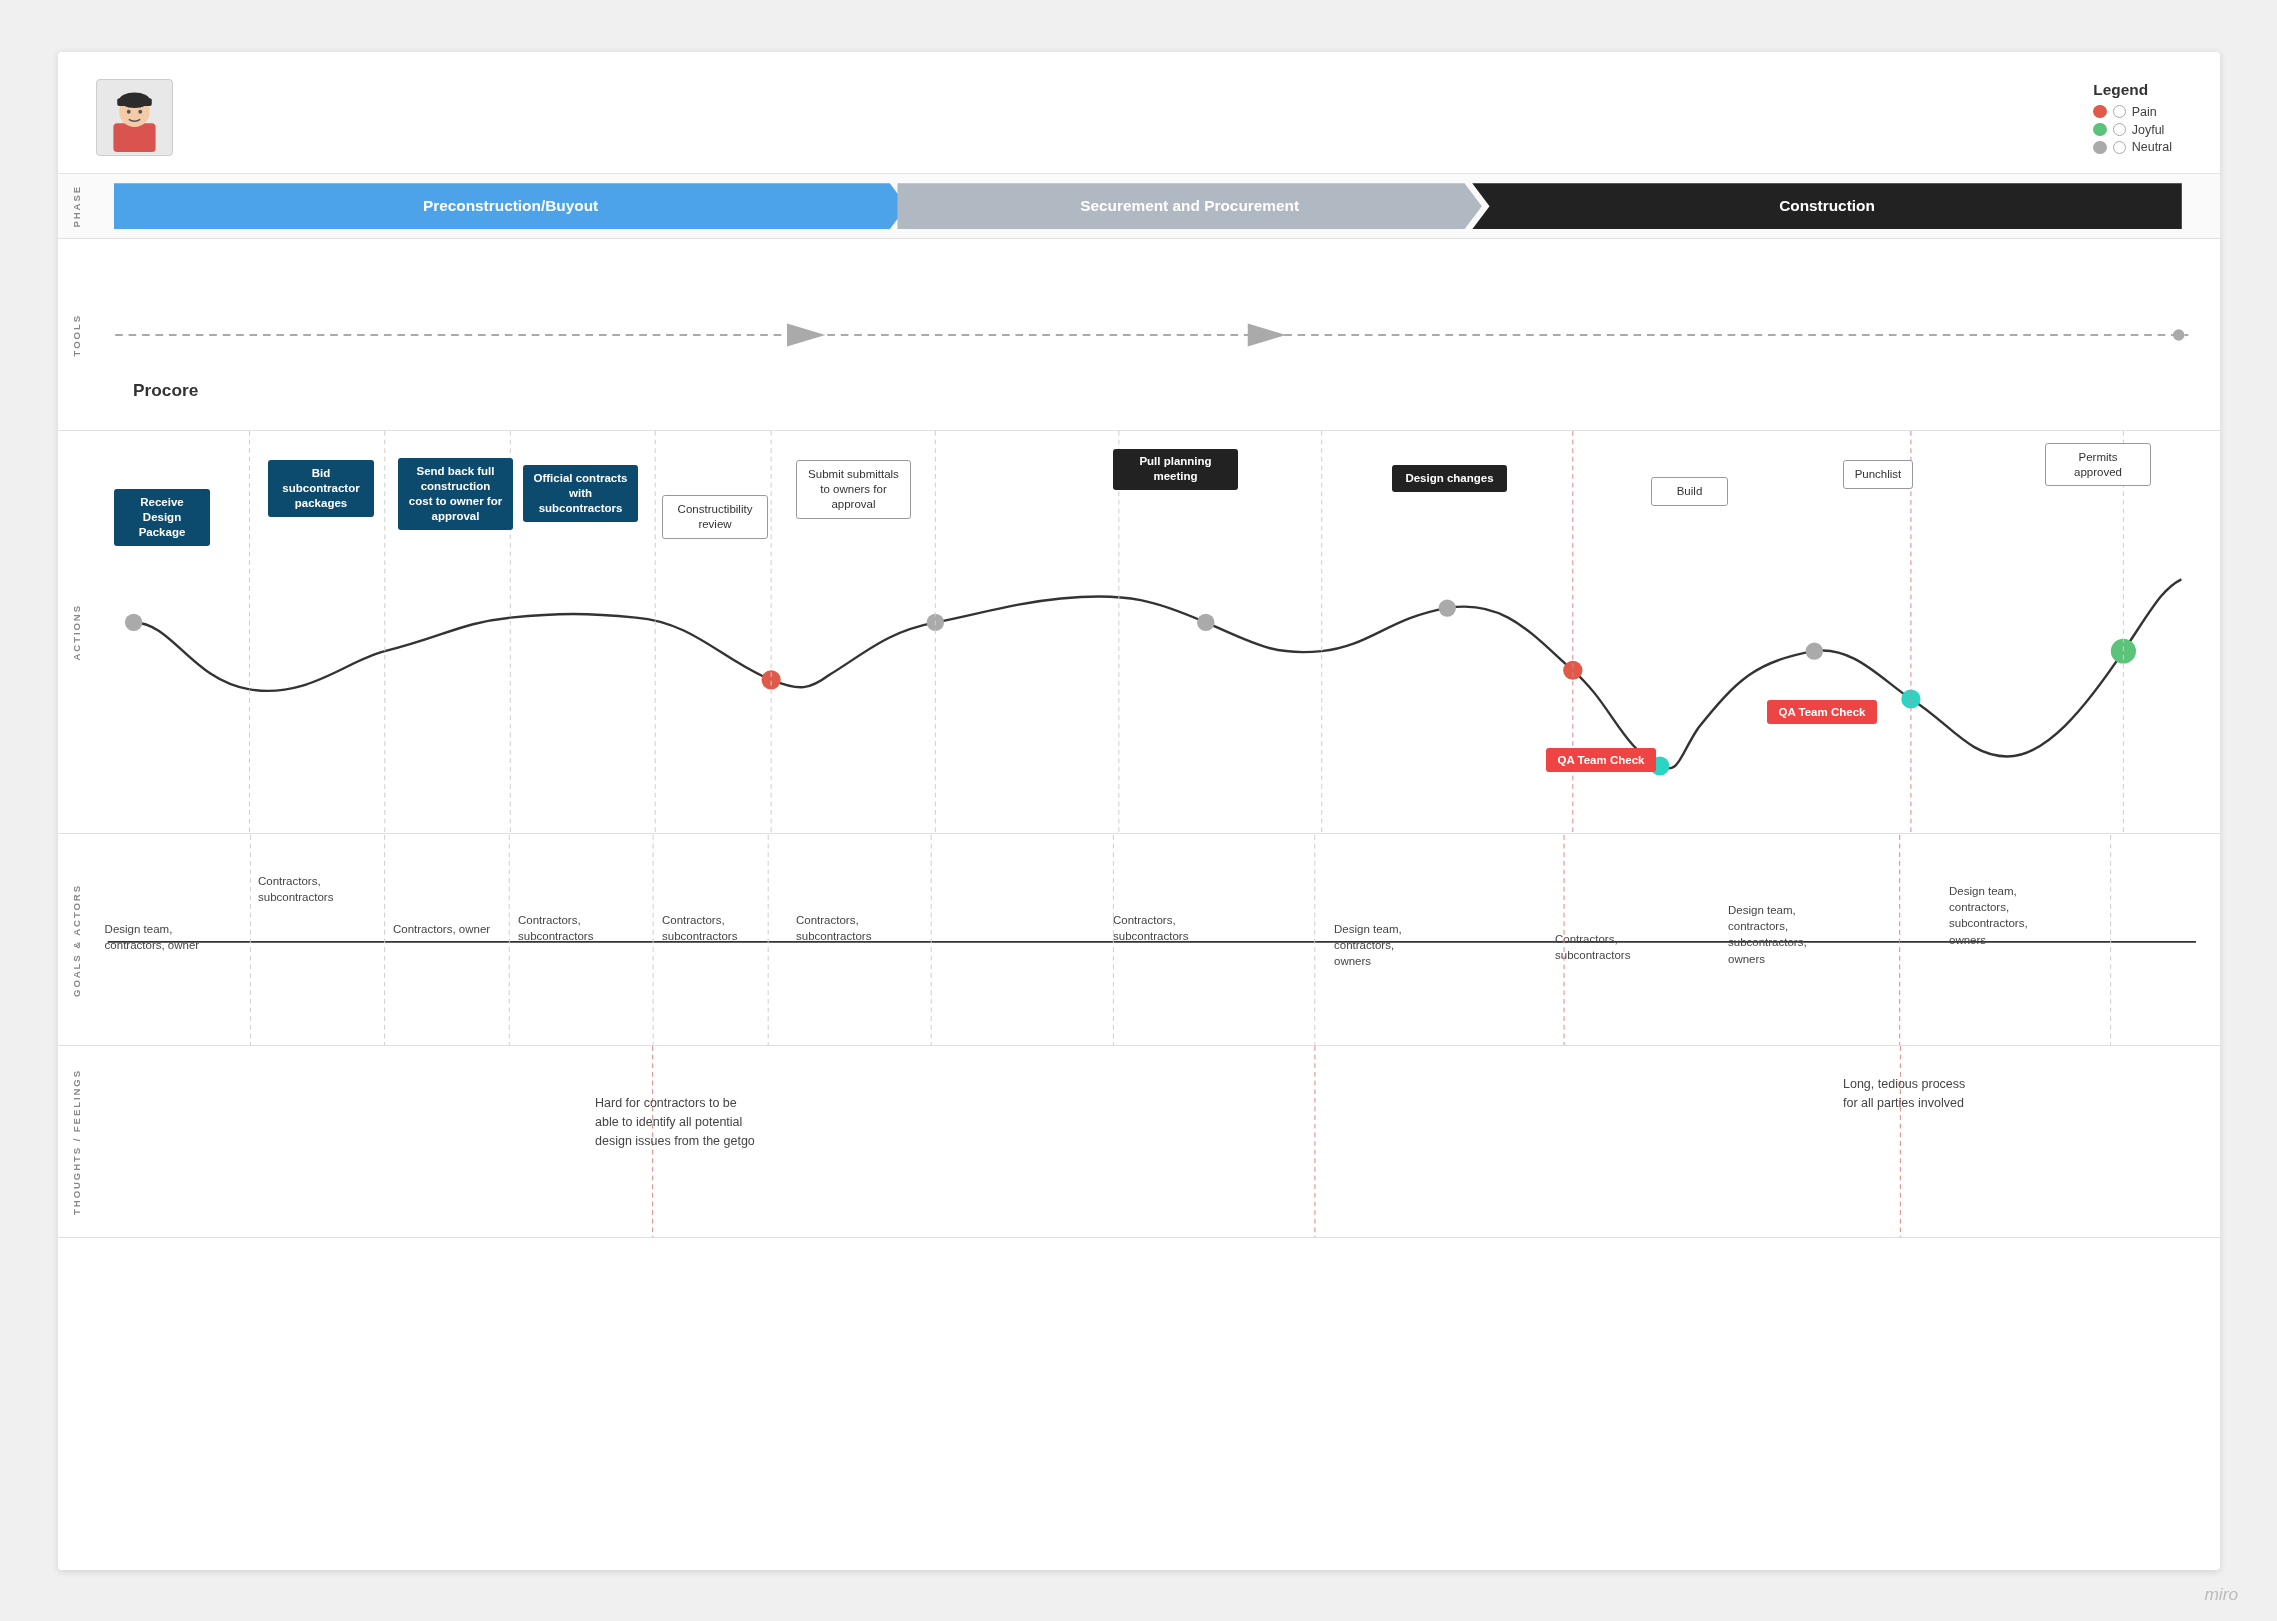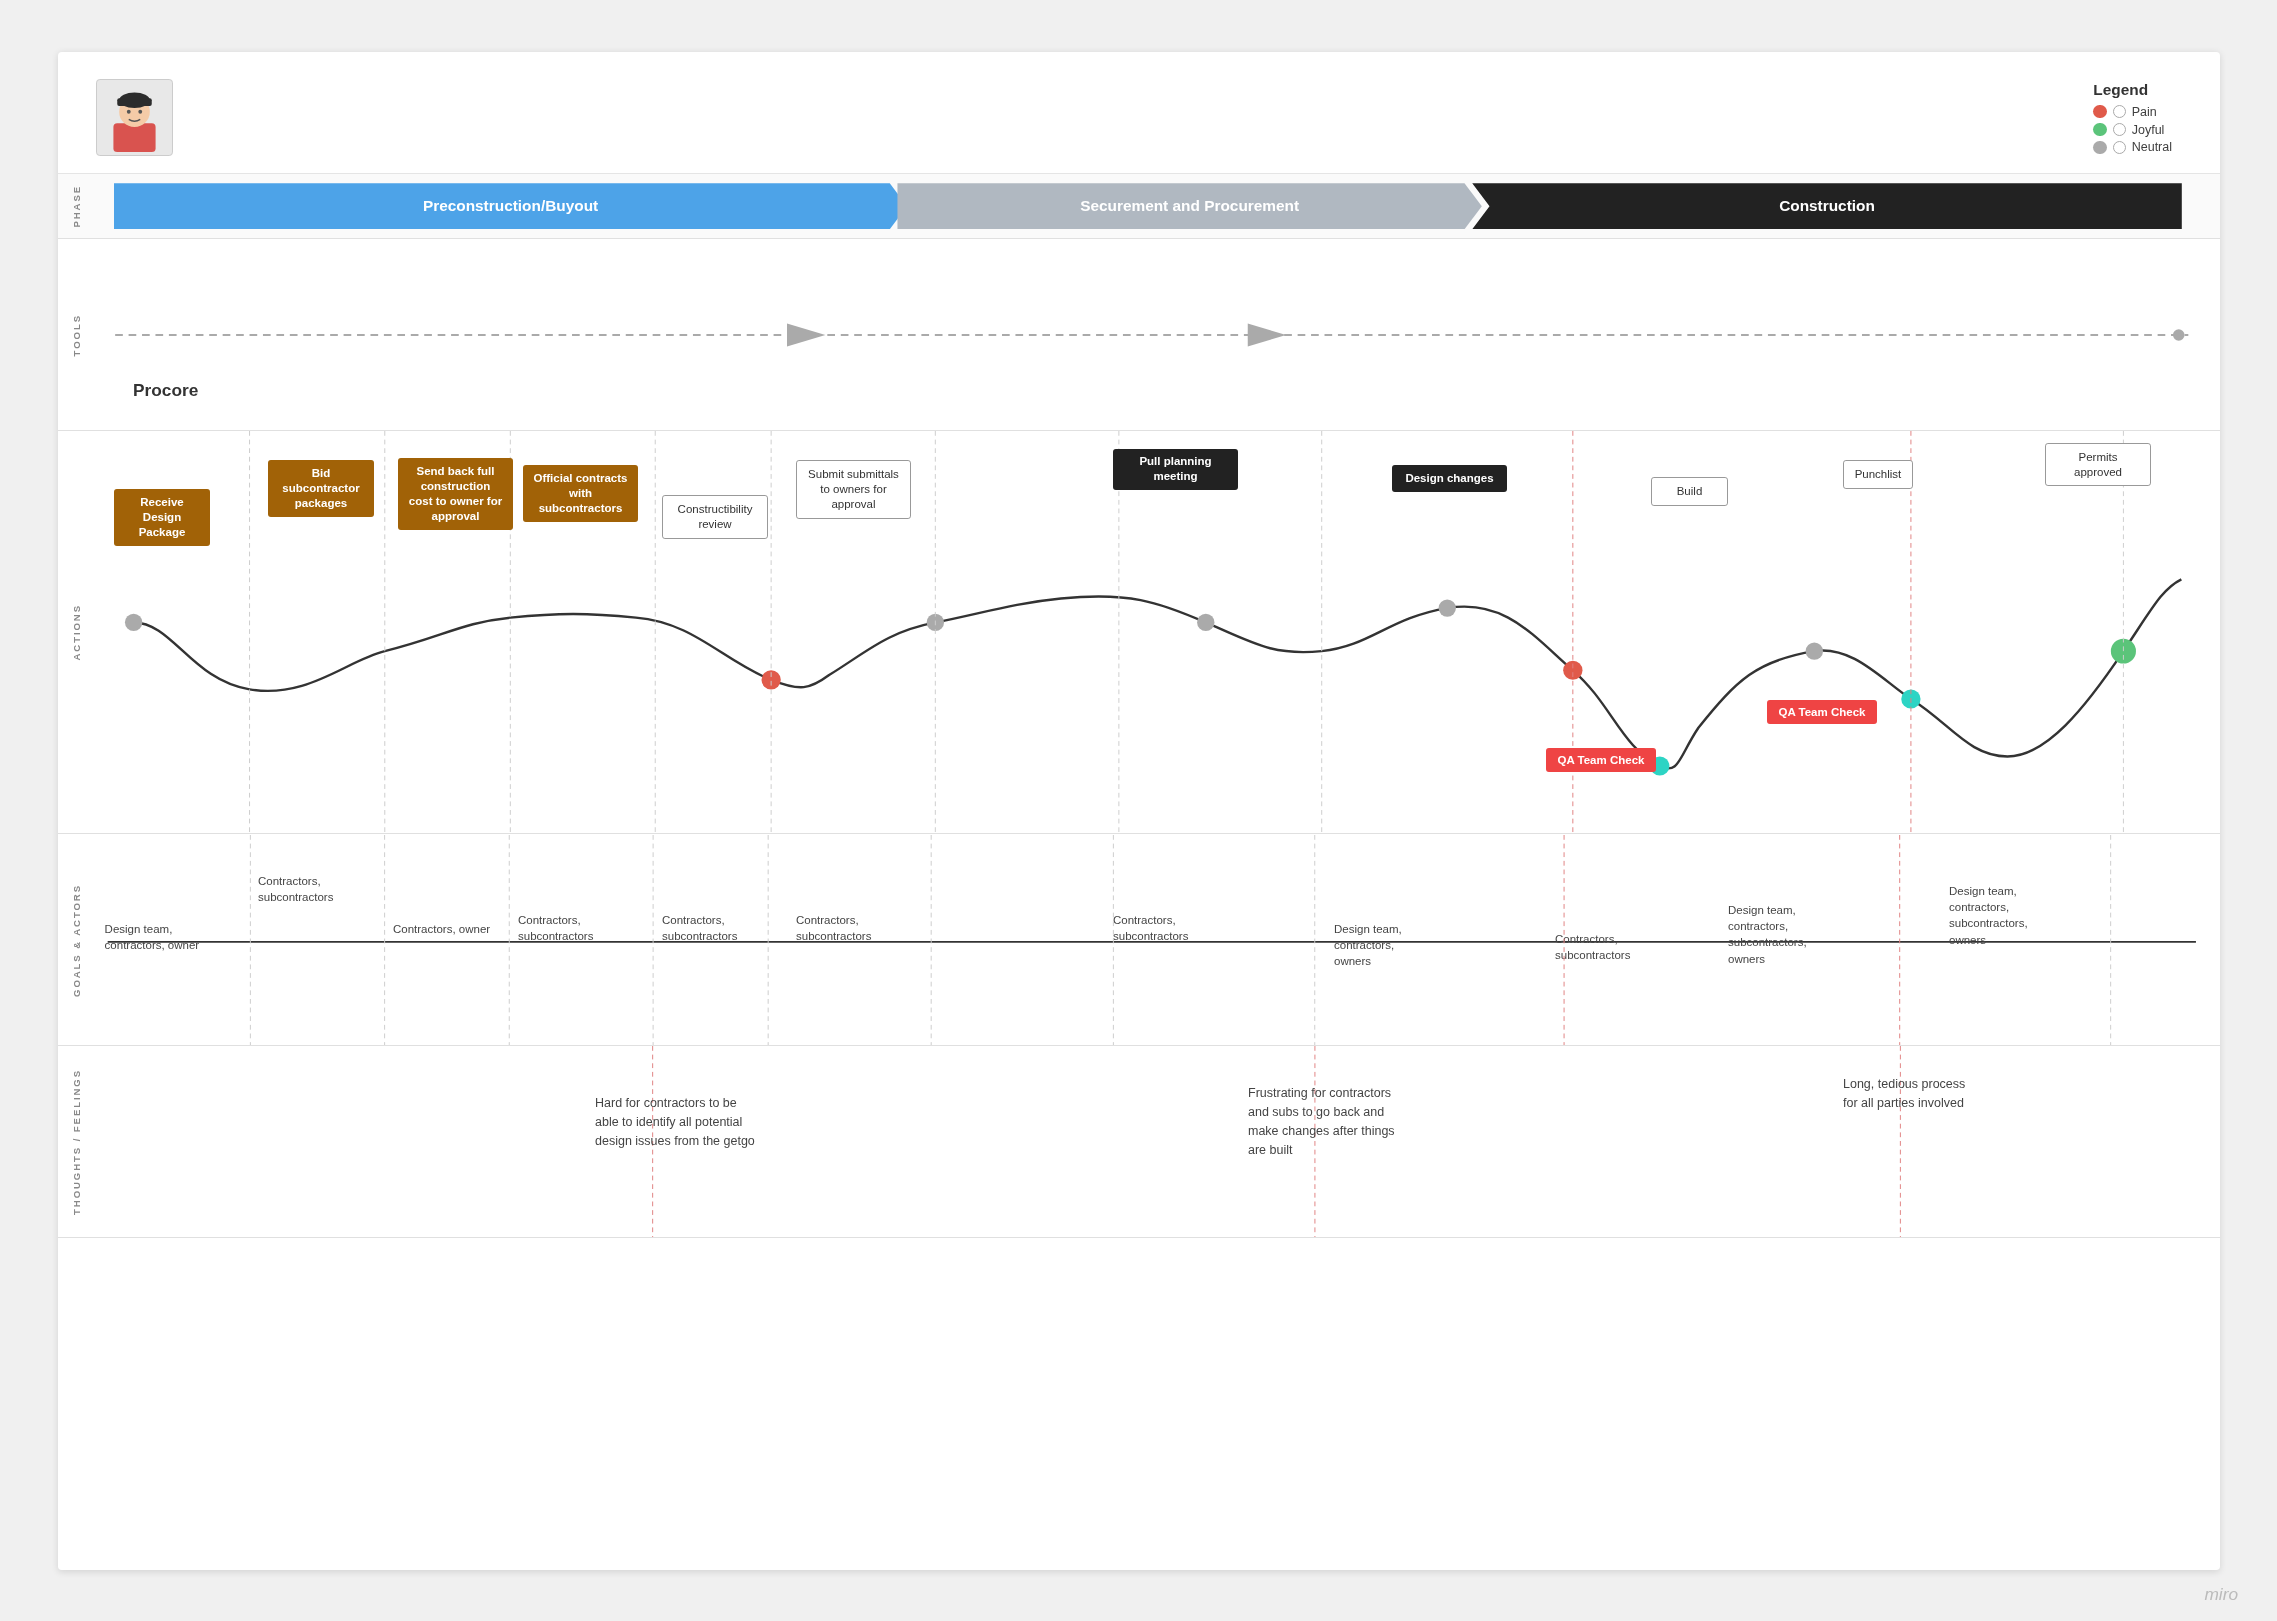--- a/index.html
+++ b/index.html
@@ -255,21 +255,21 @@
       position: absolute;
       padding: 5.8px 9.6px;
       font-size: 11.5px;
       font-weight: 600;
       color: white;
       border-radius: 2.9px;
       text-align: center;
       line-height: 1.3;
       white-space: nowrap;
     }
-    .action-box-blue { background: #a16207; }
+    .action-box-blue { background: #0c4a6e; }
     .action-box-dark { background: #222; color: white; }
     .action-box-outlined {
       background: white;
       border: 1.4px solid #999;
       color: #333;
       font-weight: 400;
     }
 
     
     .goals-row {
@@ -595,21 +595,20 @@
       </div>
       <div class="thoughts-content">
 
         <svg style="position:absolute;top:0;left:0;width:100%;height:100%;" viewBox="0 0 2212 199" width="2125" height="191">
           <line x1="580" y1="0" x2="580" y2="200" stroke="#e08080" stroke-width="1" stroke-dasharray="5,4"></line>
           <line x1="1270" y1="0" x2="1270" y2="200" stroke="#e08080" stroke-width="1" stroke-dasharray="5,4"></line>
           <line x1="1880" y1="0" x2="1880" y2="200" stroke="#e08080" stroke-width="1" stroke-dasharray="5,4"></line>
         </svg>
 
         <div class="thought-text" style="left:500px;top:48px;width:192px;">Hard for contractors to be<br>able to identify all potential<br>design issues from the getgo</div>
-        <div class="thought-text" style="left:1153px;top:38px;width:221px;">Frustrating for contractors<br>and subs to go back and<br>make changes after things<br>are built</div>
         <div class="thought-text" style="left:1748px;top:29px;width:192px;">Long, tedious process<br>for all parties involved</div>
       </div>
     </div>
 
   </div>
 </div>
 
 <div class="miro-watermark">miro</div>
 
 

